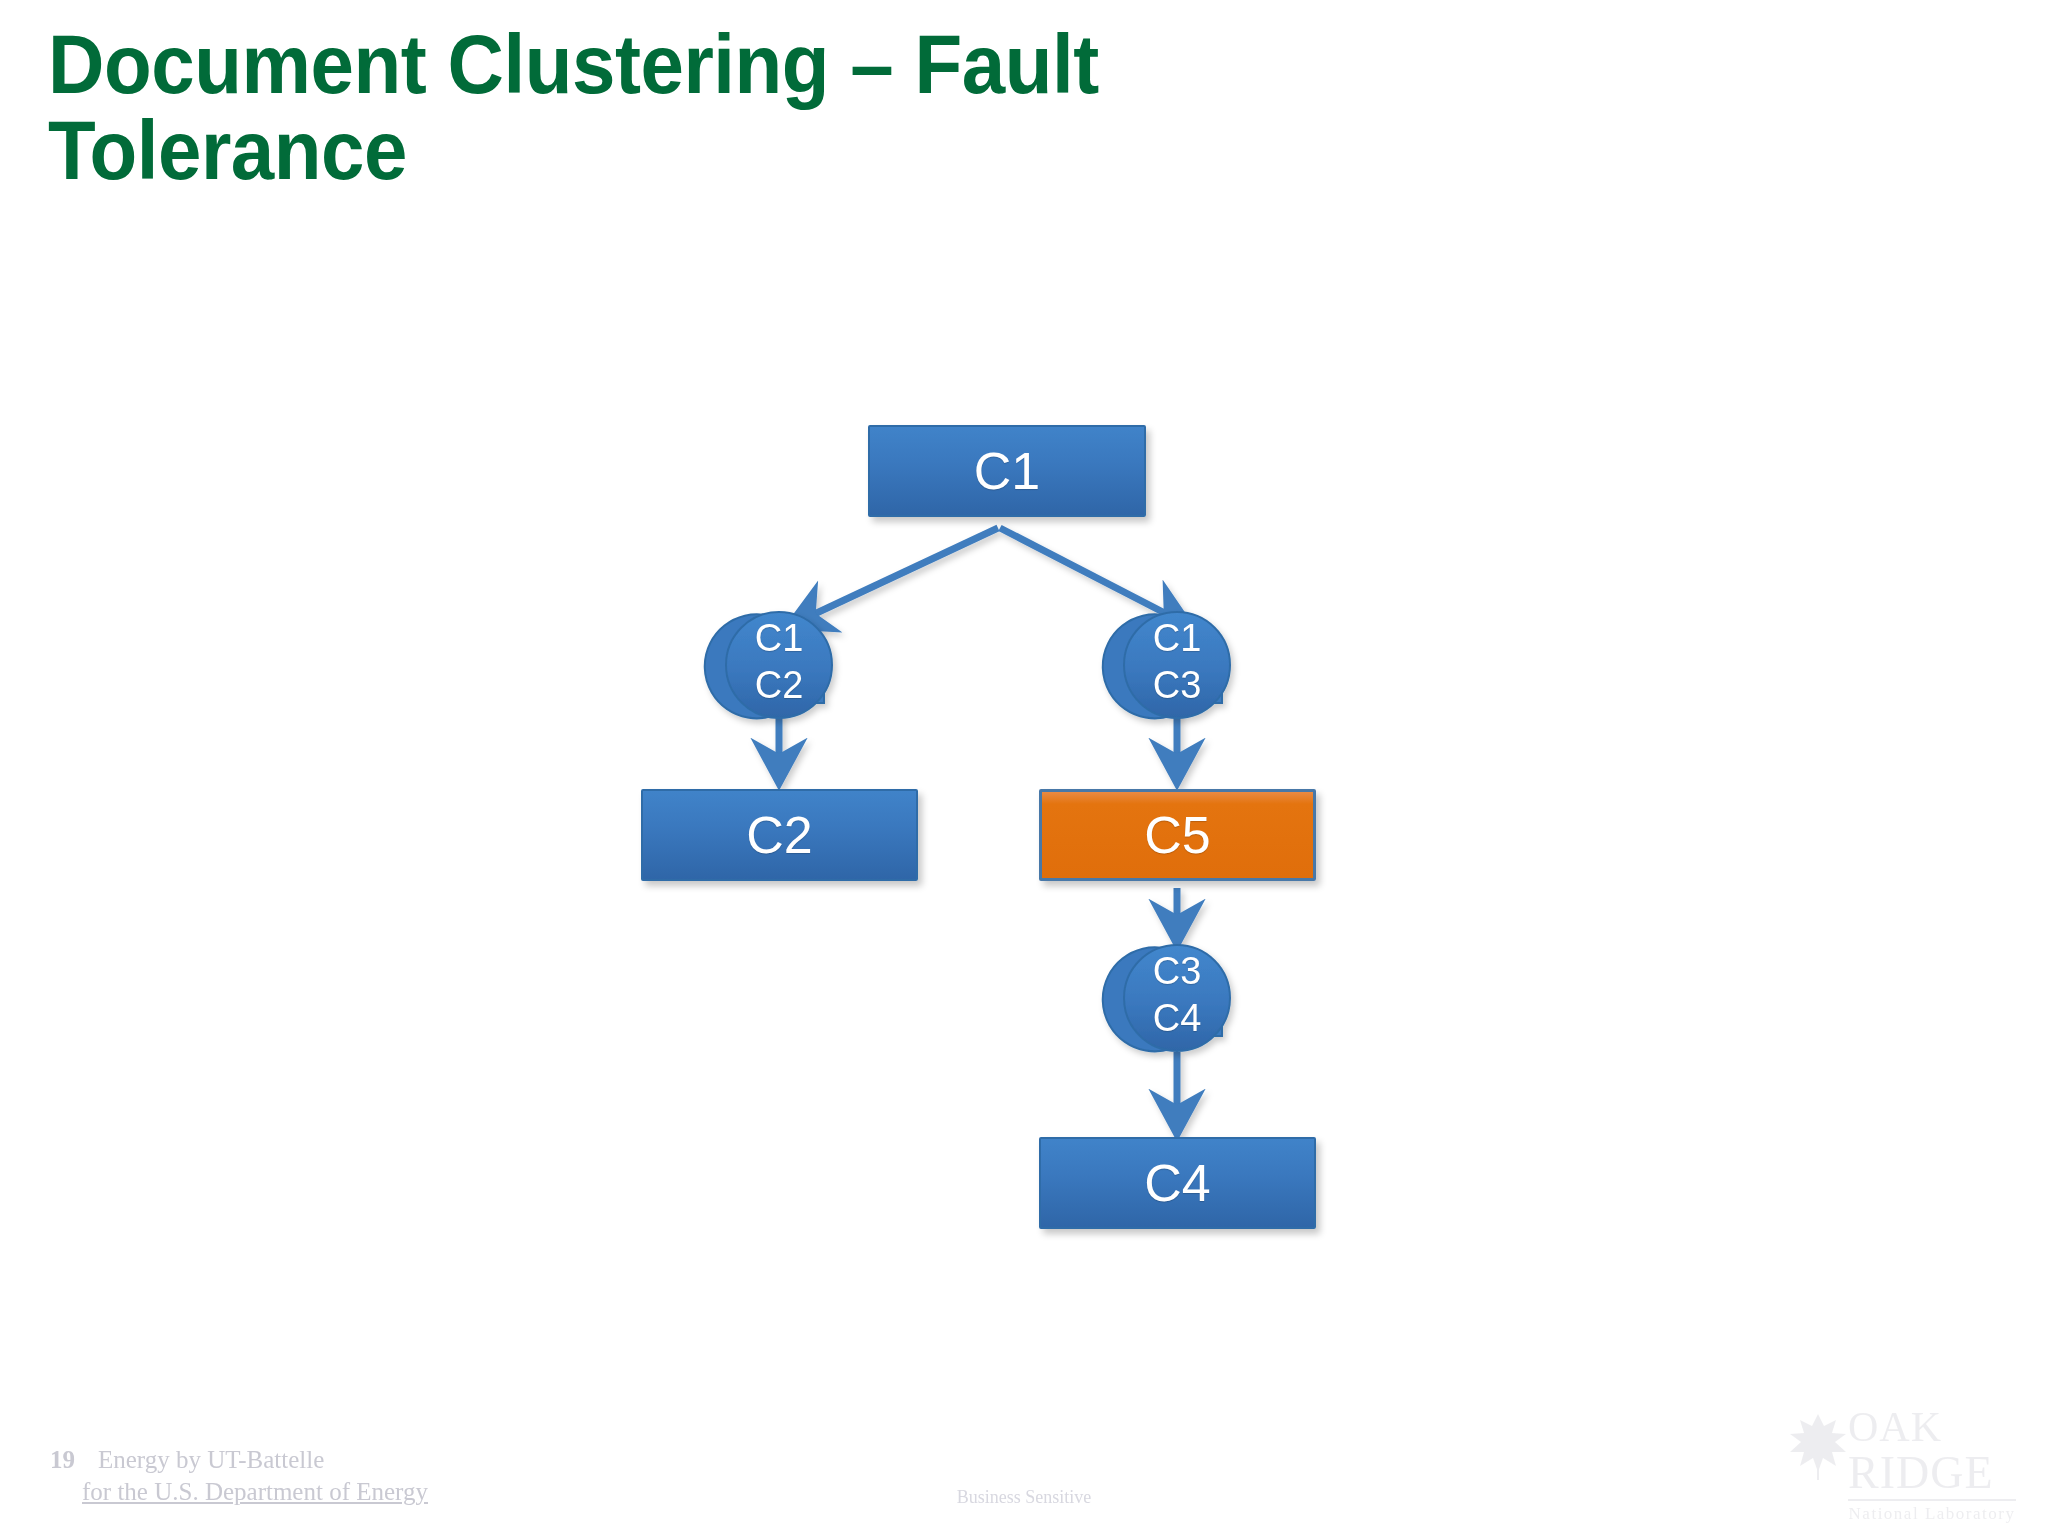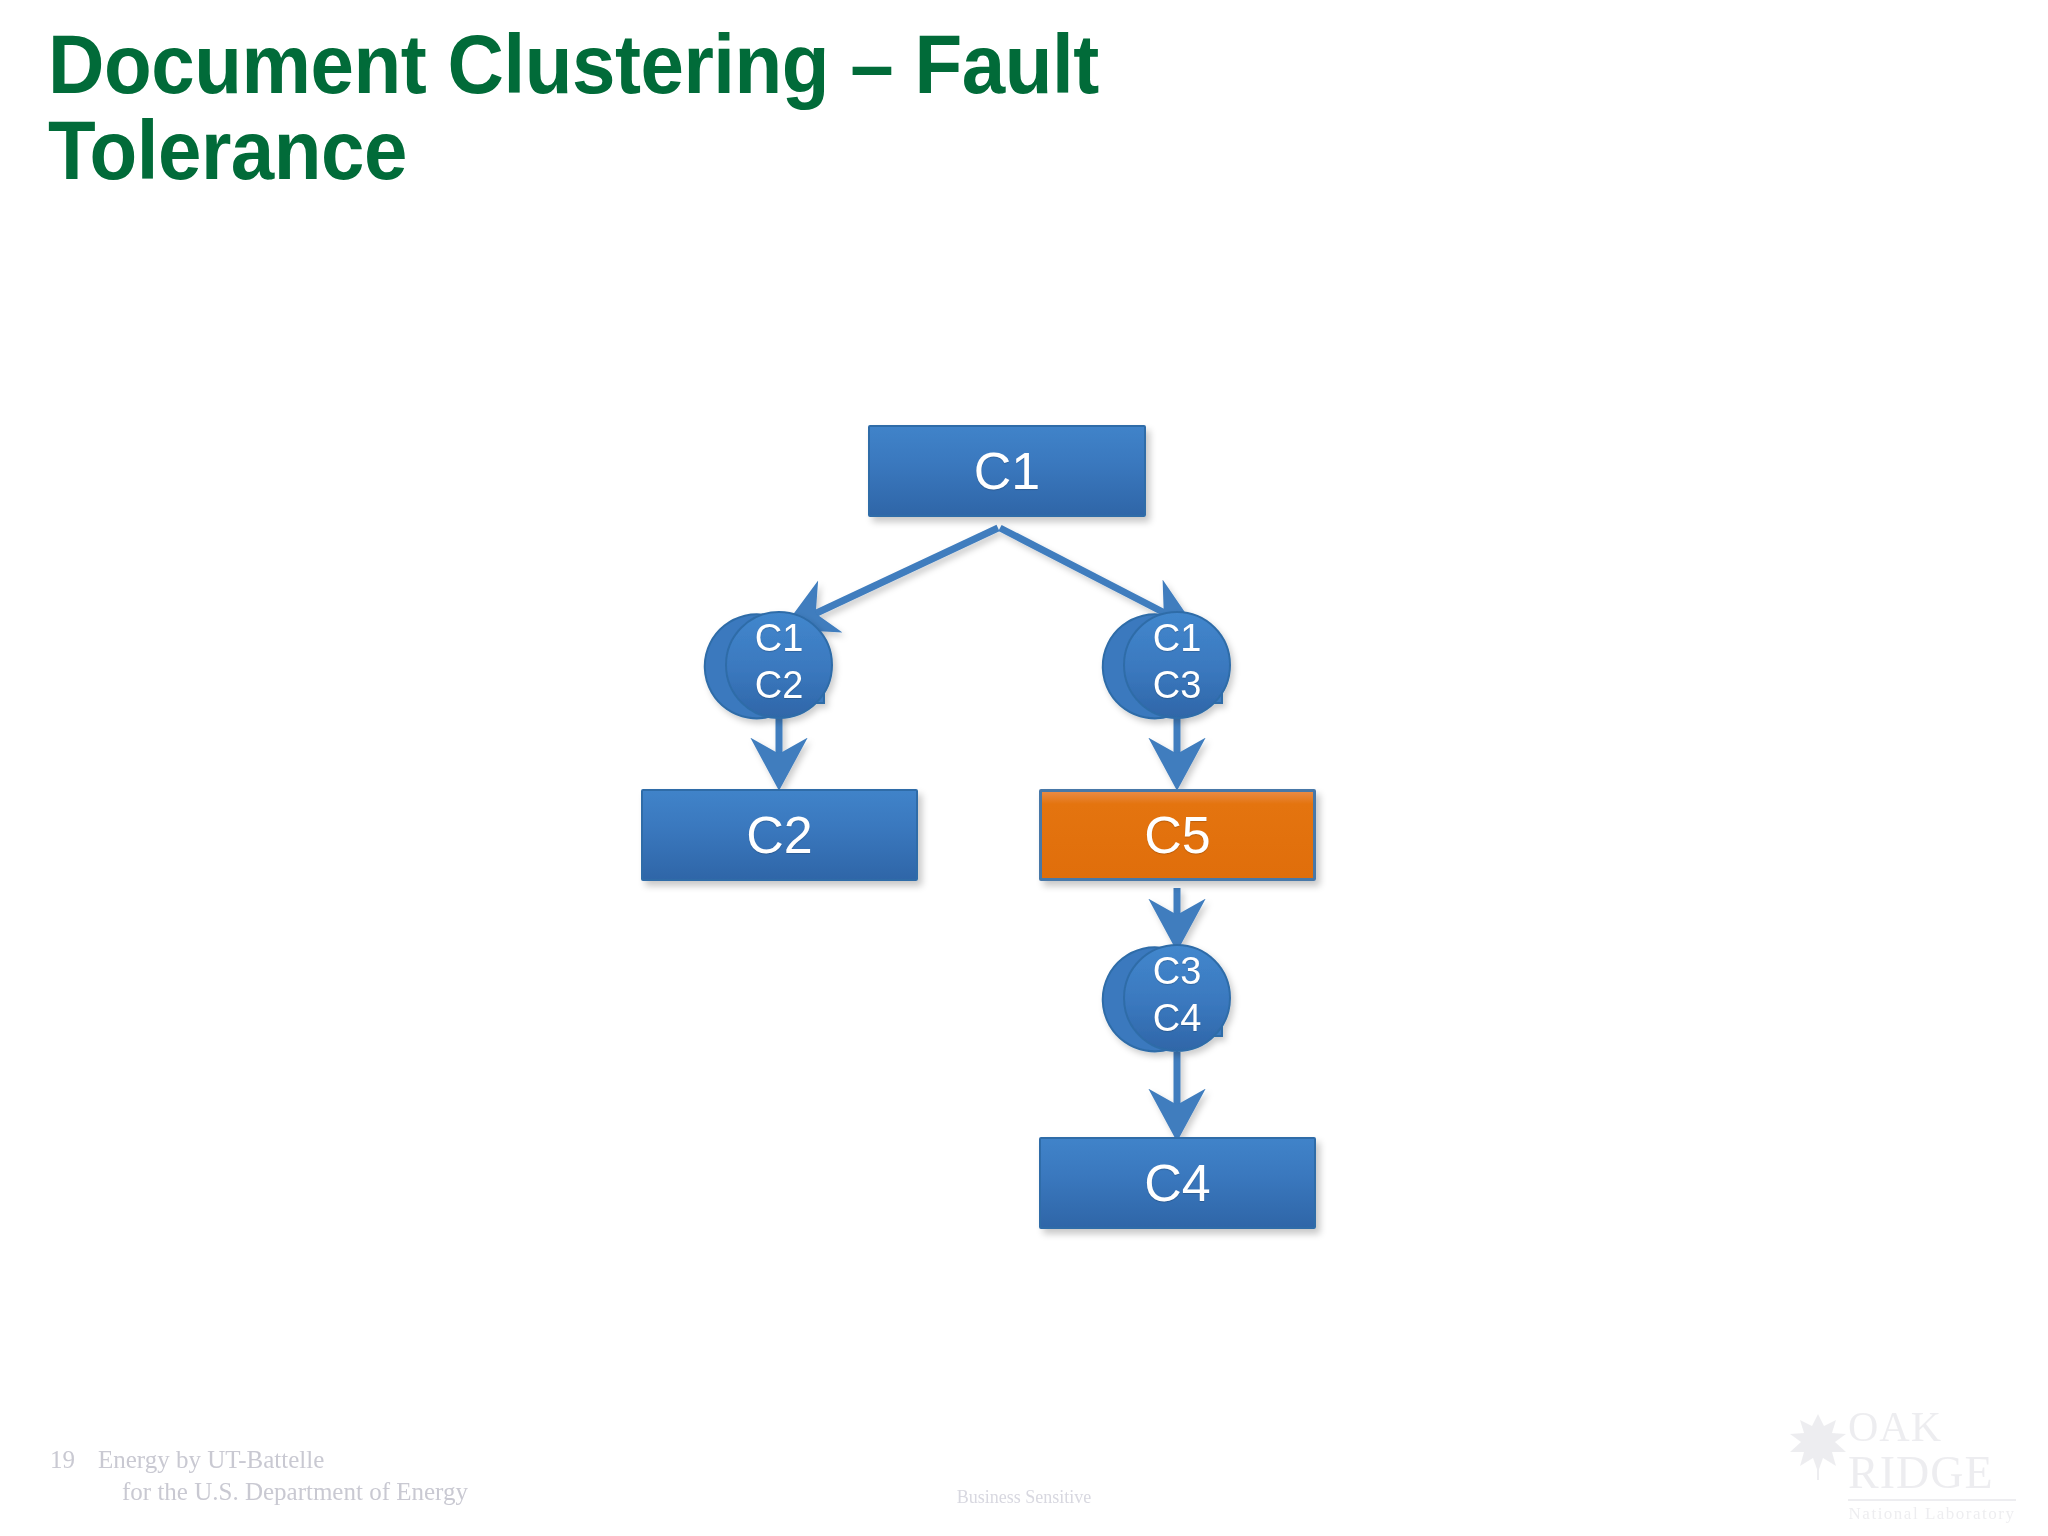--- a/index.html
+++ b/index.html
@@ -100,24 +100,26 @@
     left: 50px;
     top: 1444px;
     color: #C9C9D2;
     font-family: "Liberation Serif", serif;
     font-size: 25px;
     line-height: 1.28;
   }
   #footer-left .pageno {
     display: inline-block;
     width: 48px;
+    font-weight: bold;
   }
   #footer-left .line2 {
     display: block;
-    margin-left: 72px;
+    margin-left: 32px;
+    text-decoration: underline;
   }
   #footer-center {
     position: absolute;
     left: 0;
     top: 1487px;
     width: 2048px;
     text-align: center;
     color: #D8D8E0;
     font-family: "Liberation Serif", serif;
     font-size: 18px;

